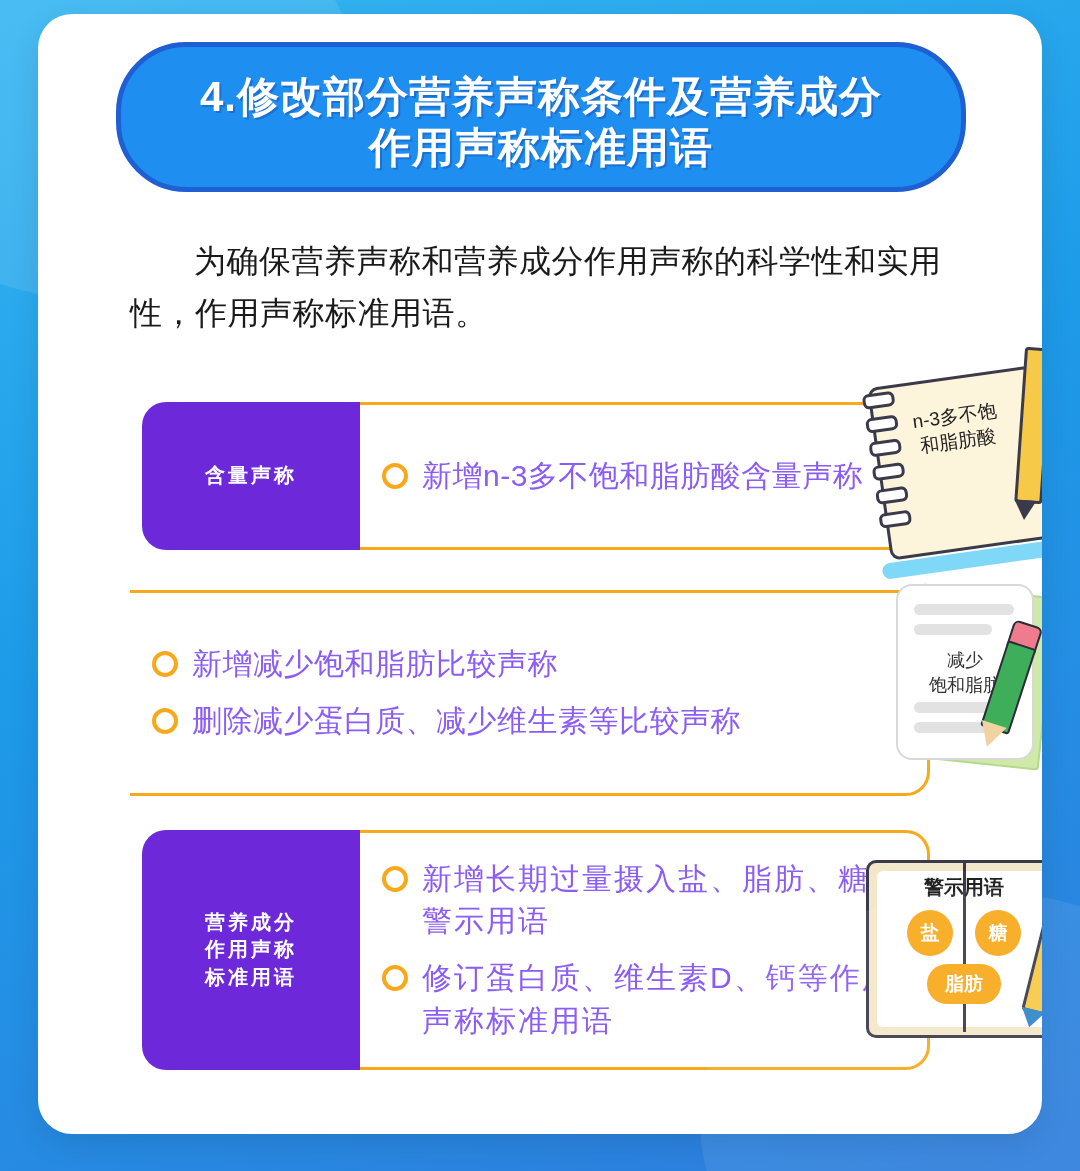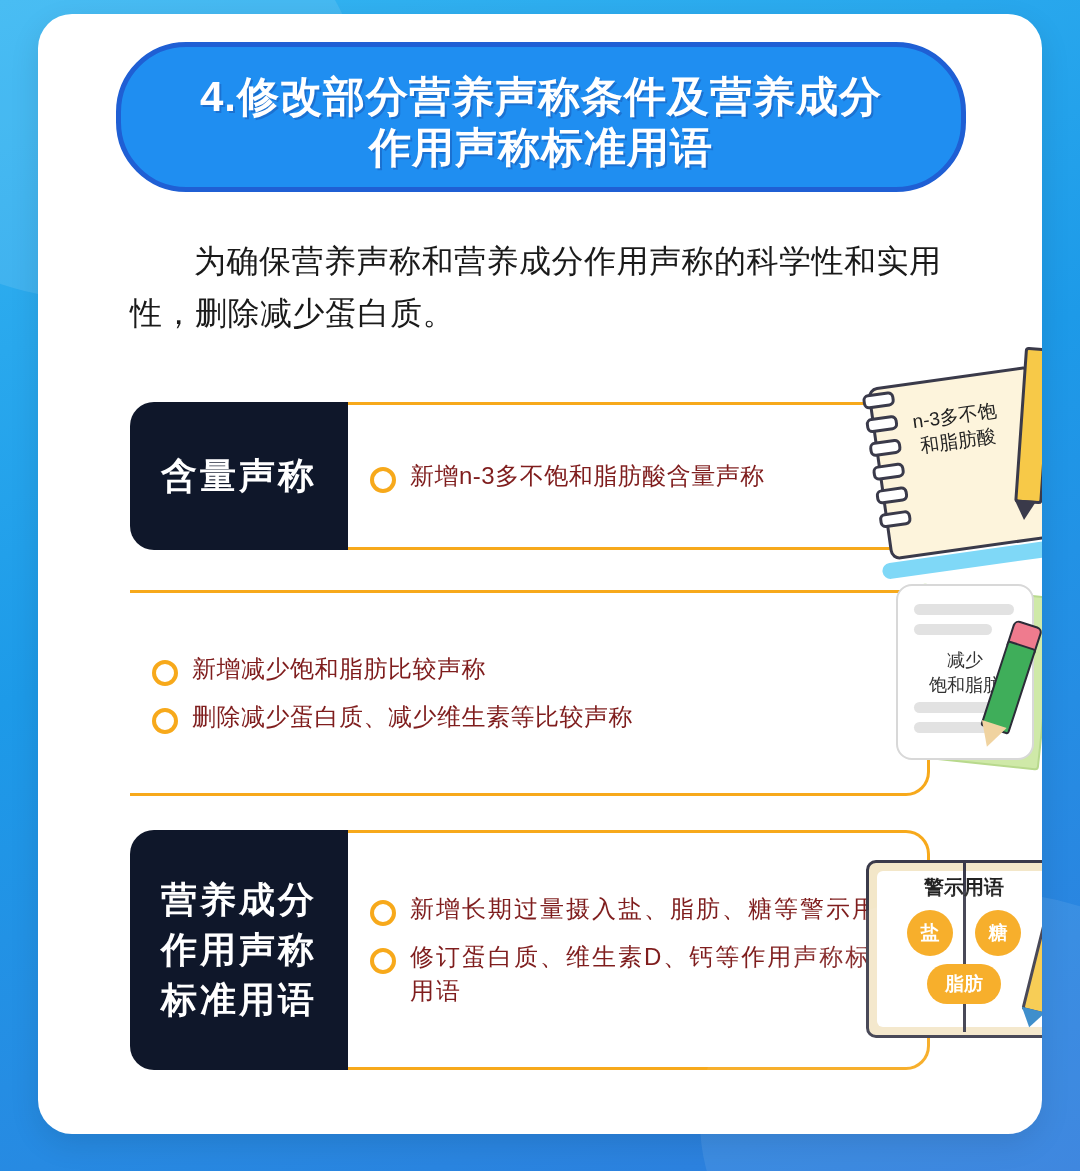--- a/index.html
+++ b/index.html
@@ -94,32 +94,33 @@
     width: 800px;
     display: flex;
     align-items: stretch;
   }
   .row-1 { top: 388px; height: 148px; }
   .row-2 { top: 576px; height: 206px; }
   .row-3 { top: 816px; height: 240px; }
 
   .row-label {
     flex: 0 0 218px;
-    background: #0f172a;
+    background: #6d28d9;
     border-radius: 24px 0 0 24px;
     display: flex;
     align-items: center;
     justify-content: center;
     color: #ffffff;
-    font-size: 36px;
+    font-size: 20px;
     font-weight: bold;
     letter-spacing: 3px;
     line-height: 1.38;
     text-align: center;
     white-space: pre-line;
+    margin-left: 12px;
   }
   .row-body {
     flex: 1 1 auto;
     border: 3px solid #f7a91b;
     border-left: none;
     border-radius: 0 24px 24px 0;
     background: #ffffff;
     box-sizing: border-box;
     display: flex;
     flex-direction: column;
@@ -136,22 +137,22 @@
     flex: 0 0 auto;
     width: 26px;
     height: 26px;
     margin-top: 8px;
     border-radius: 50%;
     border: 4px solid #f7a91b;
     box-sizing: border-box;
     background: #ffffff;
   }
   .bullet-text {
-    font-size: 24px;
-    color: #7f1d1d;
+    font-size: 30px;
+    color: #8b5cf6;
     line-height: 1.42;
     letter-spacing: 0.5px;
   }
   .row-3 .bullet-text { letter-spacing: 2px; }
 
   
   .illus { position: absolute; }
 
   
   .notebook {
@@ -375,21 +376,21 @@
 <body>
 
 <div id="page">
   <div class="card">
 
     <div class="title-pill">
       <div class="title-text">4.修改部分营养声称条件及营养成分
 作用声称标准用语</div>
     </div>
 
-    <div class="intro">为确保营养声称和营养成分作用声称的科学性和实用性，删除减少蛋白质。</div>
+    <div class="intro">为确保营养声称和营养成分作用声称的科学性和实用性，作用声称标准用语。</div>
 
     <div class="row row-1">
       <div class="row-label">含量声称</div>
       <div class="row-body">
         <div class="bullet">
           <span class="bullet-dot"></span>
           <span class="bullet-text">新增n-3多不饱和脂肪酸含量声称</span>
         </div>
       </div>
     </div>

